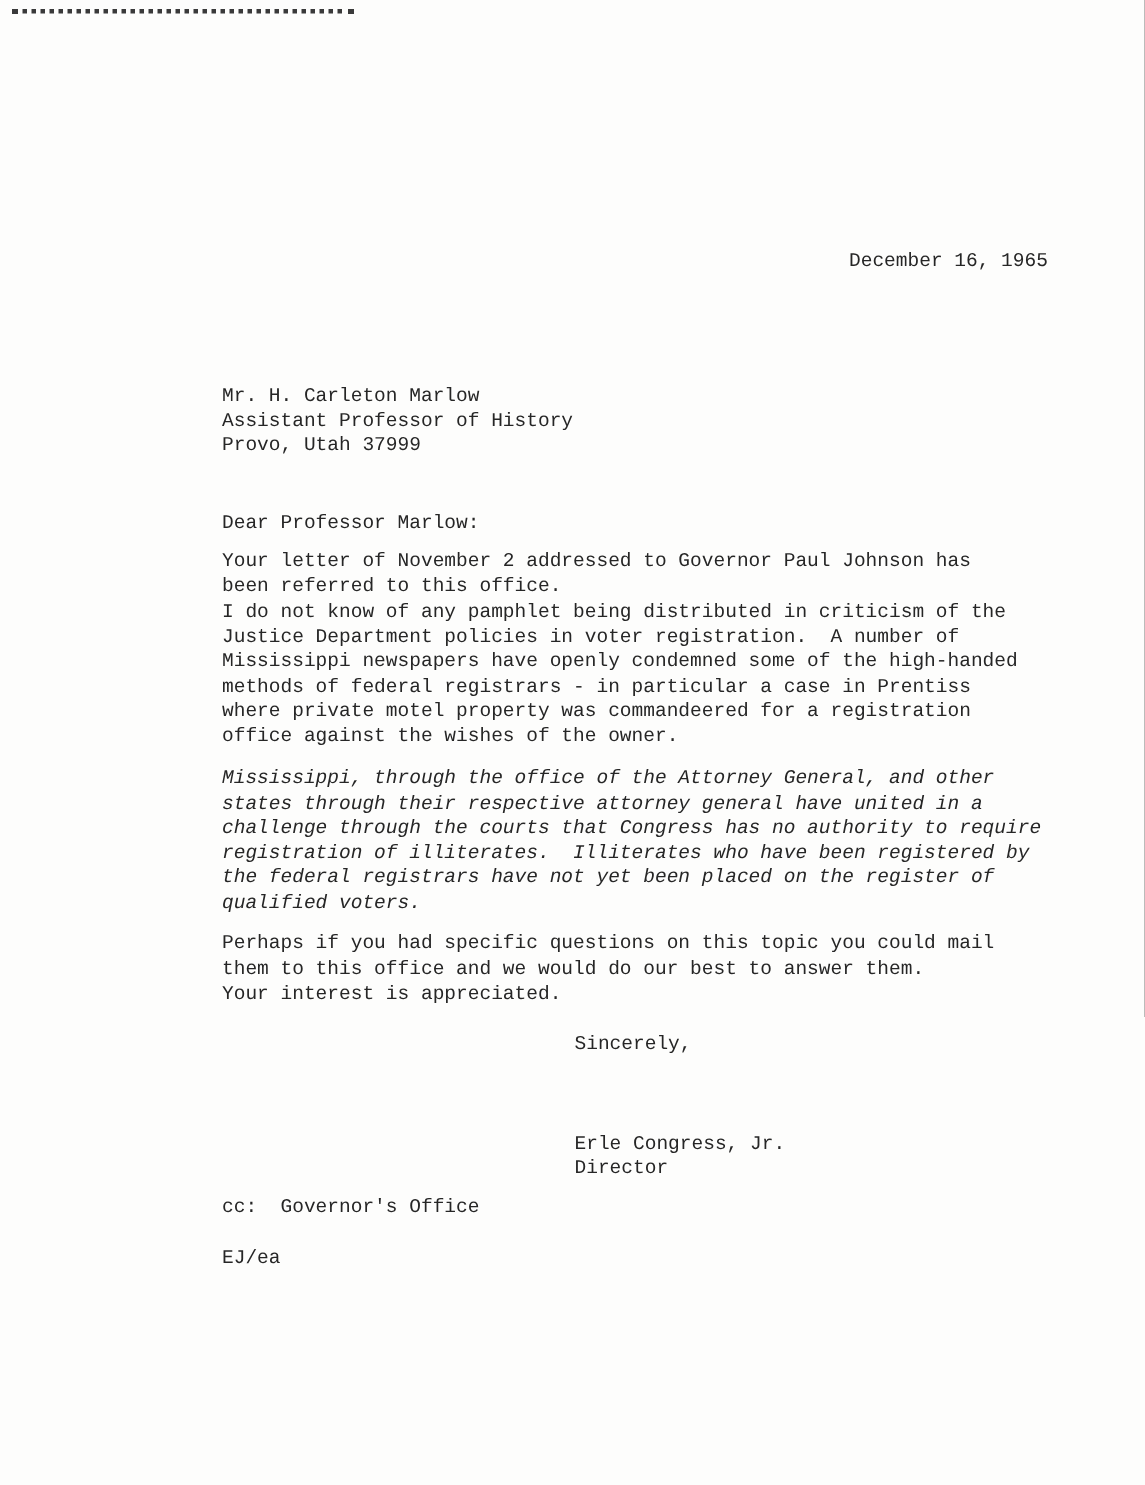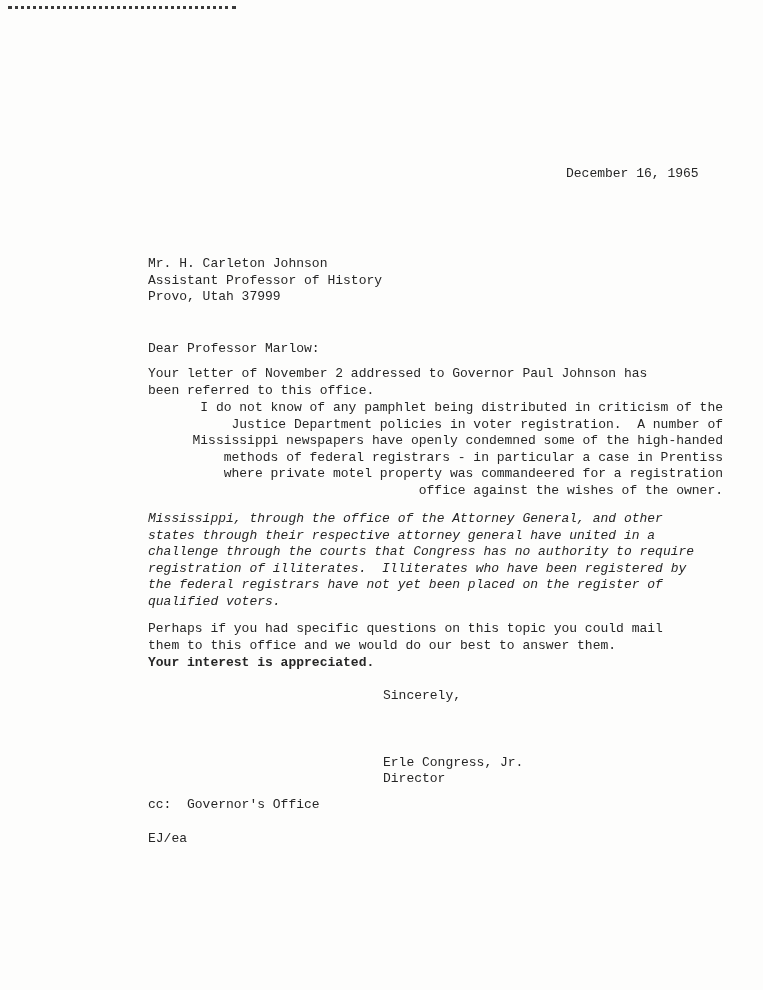--- a/index.html
+++ b/index.html
@@ -26,41 +26,41 @@
     top: 6px;
     left: 8px;
     width: 228px;
     height: 0;
     border-top: 3px dotted #3a3a3a;
   }
   .date { top: 166px; left: 566px; }
   .recipient { top: 256px; left: 148px; }
   .salutation { top: 341px; left: 148px; }
   .para1 { top: 366px; left: 148px; width: 565px; }
-  .para2 { top: 400px; left: 148px; width: 575px; text-align: right; }
+  .para2 { top: 400px; left: 148px; width: 575px; }
   .para3 { top: 511px; left: 148px; width: 575px; font-style: italic; }
   .para4 { top: 621px; left: 148px; width: 575px; }
-  .para5 { top: 655px; left: 148px; width: 575px; font-weight: bold; }
+  .para5 { top: 655px; left: 148px; width: 575px; }
   .closing { top: 688px; left: 383px; }
   .sig-name { top: 755px; left: 383px; }
   .sig-title { top: 771px; left: 383px; }
   .cc-line { top: 797px; left: 148px; }
   .initials { top: 831px; left: 148px; }
 </style>
 </head>
 <body>
 
 <div class="page">
 
   <div class="dots"></div>
 
   <div class="abs date">December 16, 1965</div>
 
   <div class="abs recipient">
-    <div>Mr. H. Carleton Johnson</div>
+    <div>Mr. H. Carleton Marlow</div>
     <div>Assistant Professor of History</div>
     <div>Provo, Utah 37999</div>
   </div>
 
   <div class="abs salutation">Dear Professor Marlow:</div>
 
   <div class="abs pre para1">Your letter of November 2 addressed to Governor Paul Johnson has
 been referred to this office.</div>
   <div class="abs pre para2">I do not know of any pamphlet being distributed in criticism of the
 Justice Department policies in voter registration.  A number of

